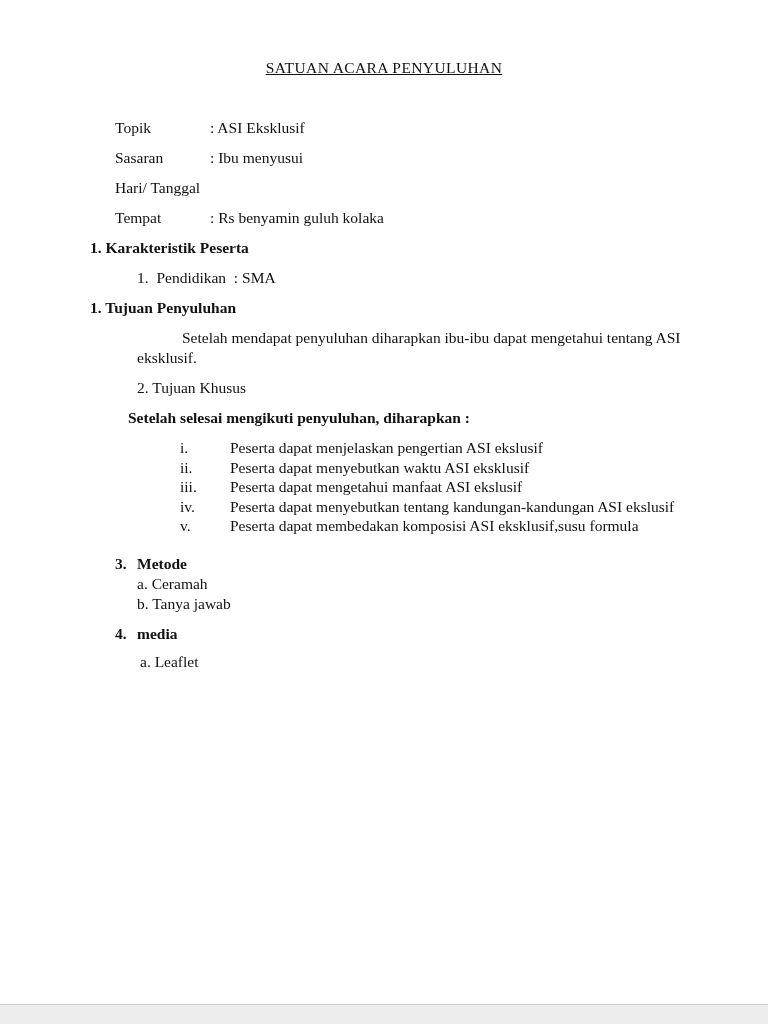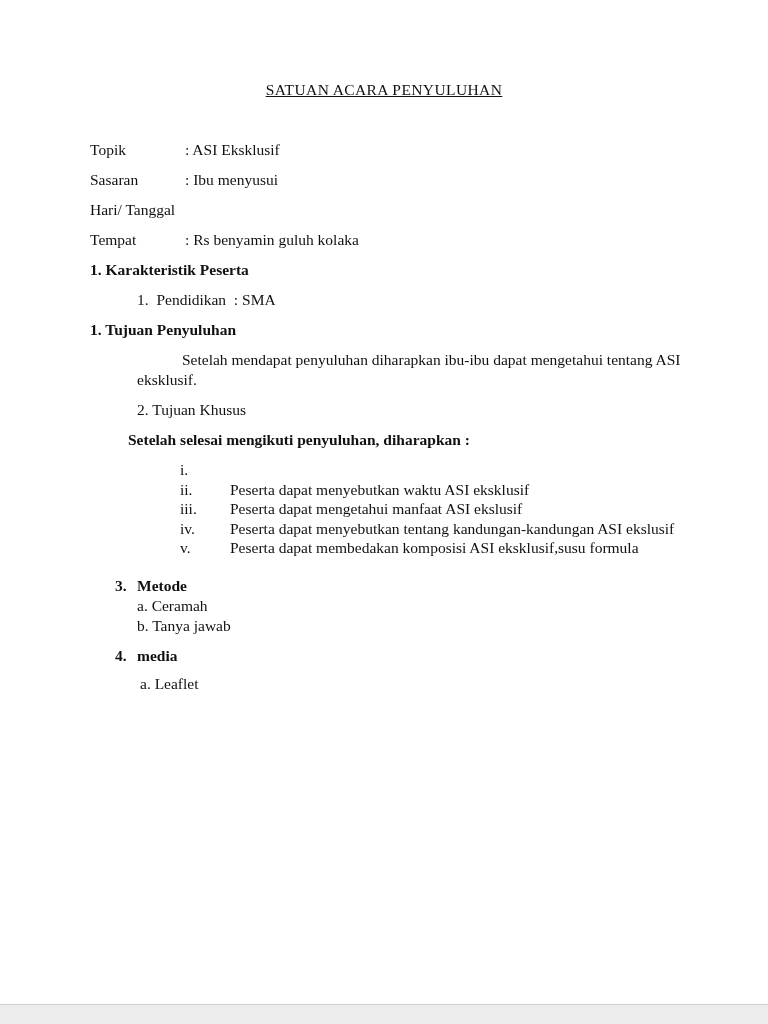--- a/index.html
+++ b/index.html
@@ -8,30 +8,30 @@
     background: #ffffff;
   }
   body {
     font-family: "Liberation Serif", "DejaVu Serif", serif;
     font-size: 15.5px;
     color: #111111;
     line-height: 20px;
     overflow: hidden;
     position: relative;
   }
-  .page { padding: 80px 90px 0 90px; }
+  .page { padding: 58px 90px 0 90px; }
 
   .title {
     text-align: center;
     text-decoration: underline;
     letter-spacing: 0.4px;
     margin-bottom: 40px;
   }
 
-  .meta-row { display: flex; margin-bottom: 10px; }
+  .meta-row { display: flex; margin-bottom: 10px; margin-left: 25px; }
   .meta-label { flex: 0 0 95px; }
   .meta-value { flex: 1; }
 
   .b { font-weight: bold; }
   .blk { margin-bottom: 10px; }
   .pre { white-space: pre-wrap; }
 
   .indent1 { margin-left: 47px; }
   .indent2 { margin-left: 38px; font-weight: bold; }
 
@@ -93,20 +93,21 @@
   <div class="b blk">1. Tujuan Penyuluhan</div>
 
   <p class="para">Setelah mendapat penyuluhan diharapkan ibu-ibu dapat mengetahui tentang ASI eksklusif.</p>
 
   <div class="indent1 blk">2. Tujuan Khusus</div>
   <div class="indent2 blk">Setelah selesai mengikuti penyuluhan, diharapkan :</div>
 
   <div class="roman-list">
     <div class="roman-item">
       <span class="roman-num">i.</span>
+      <span class="roman-text">Peserta dapat menjelaskan pengertian ASI ekslusif</span>
     </div>
     <div class="roman-item">
       <span class="roman-num">ii.</span>
       <span class="roman-text">Peserta dapat menyebutkan waktu ASI eksklusif</span>
     </div>
     <div class="roman-item">
       <span class="roman-num">iii.</span>
       <span class="roman-text">Peserta dapat mengetahui manfaat ASI ekslusif</span>
     </div>
     <div class="roman-item">

